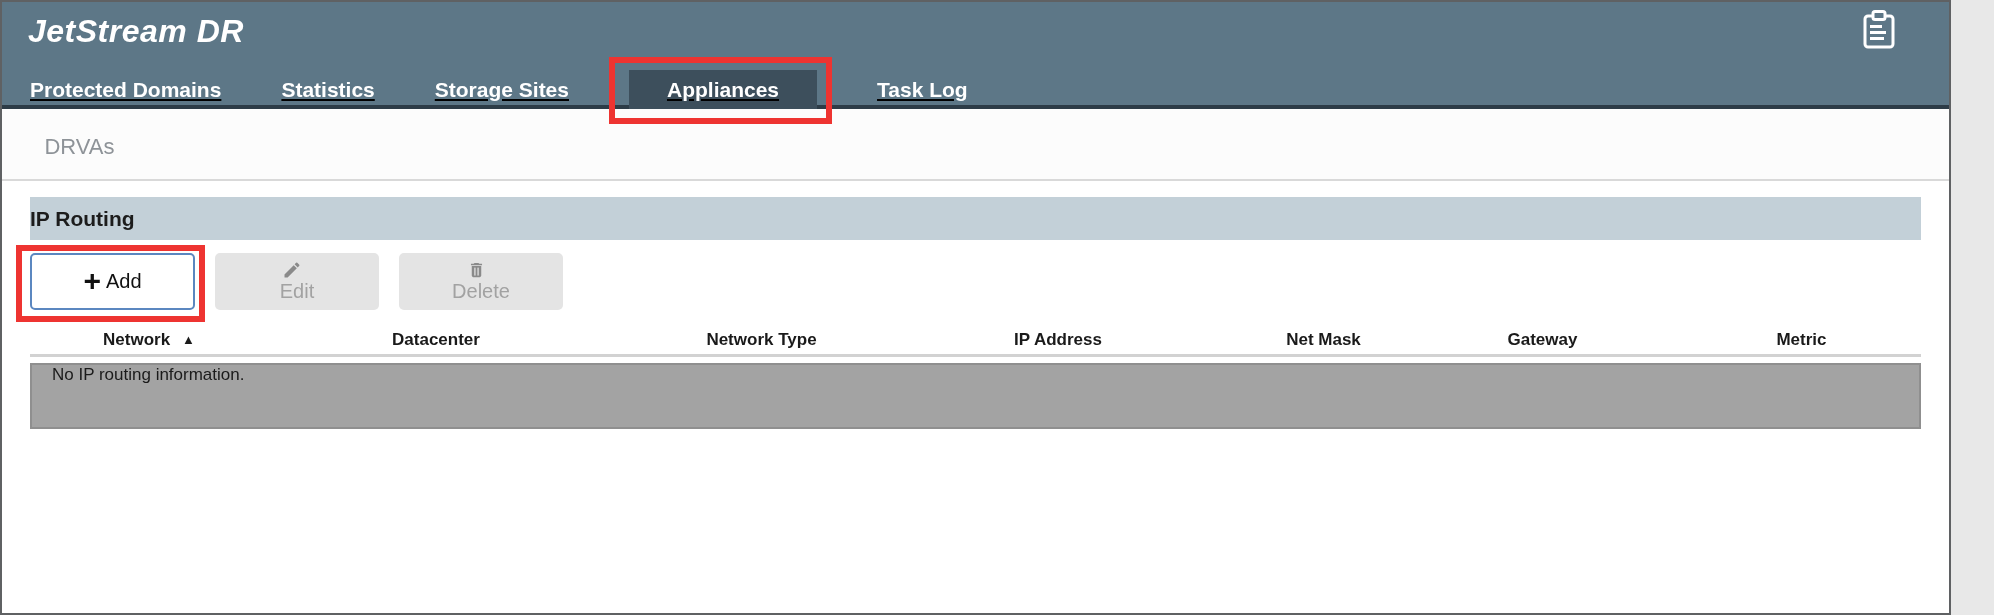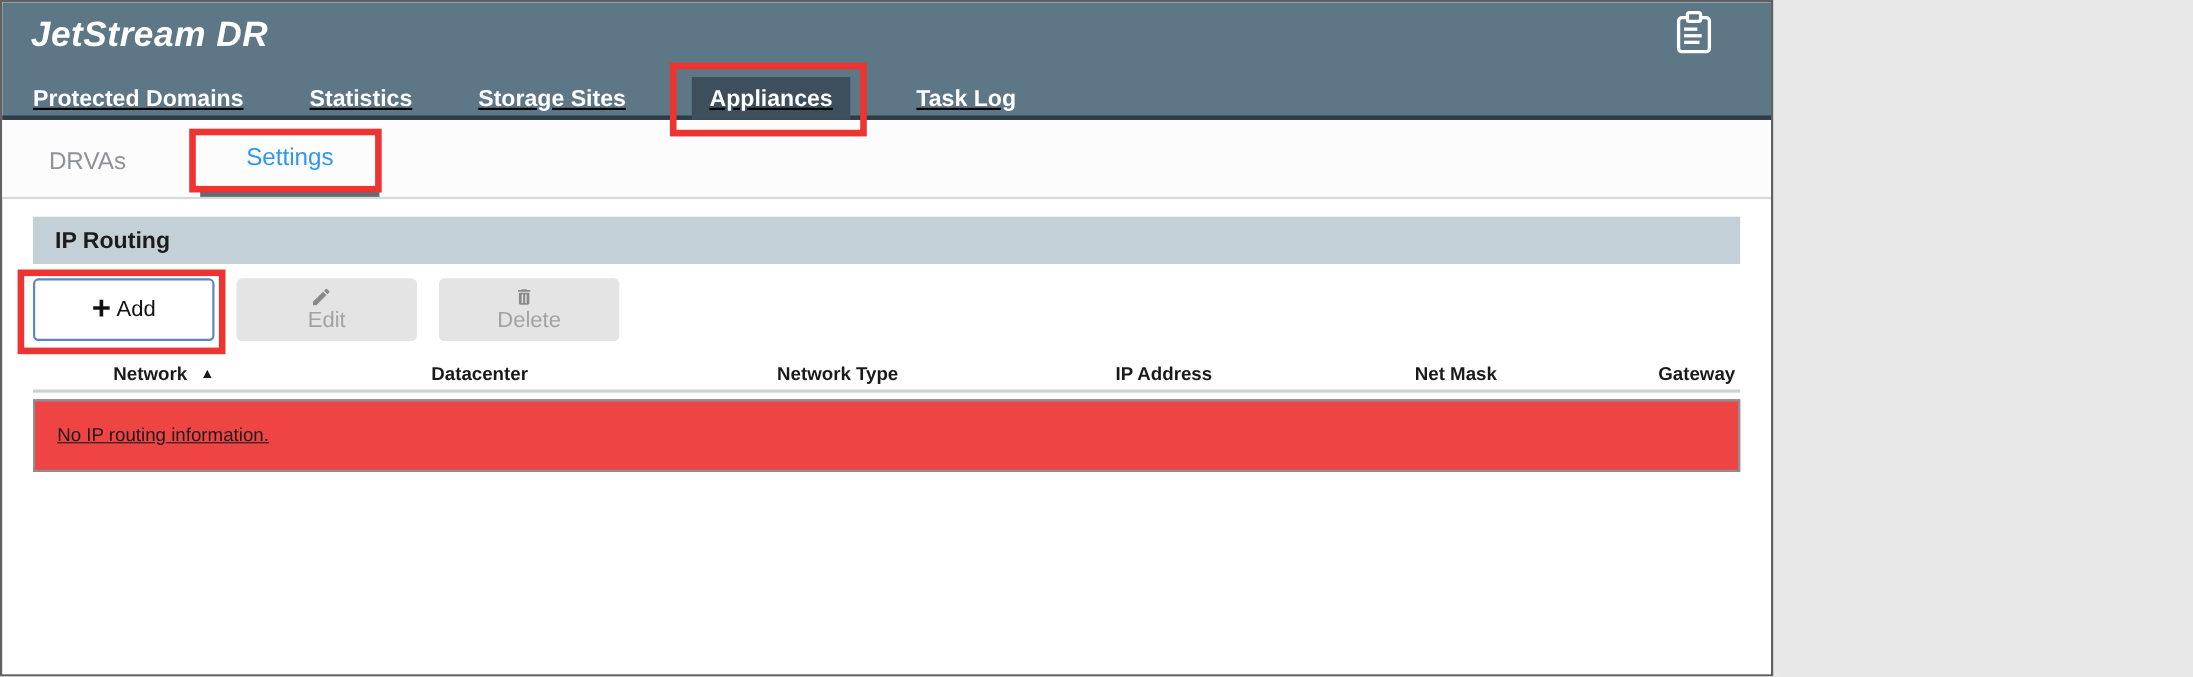--- a/index.html
+++ b/index.html
@@ -1,21 +1,21 @@
 <!DOCTYPE html>
 <html><head>
 <meta charset="utf-8">
 <style>
   * { margin: 0; padding: 0; box-sizing: border-box; }
   html, body { background: #e8e8e8; }
   body { font-family: "Liberation Sans", sans-serif; }
 
   .screen {
     position: relative;
-    width: 1612px;
+    width: 1951px;
     height: 615px;
     background: #ffffff;
     border: 2px solid #5f6163;
     overflow: hidden;
   }
 
   
   .app-header {
     position: relative;
     height: 107px;
@@ -57,21 +57,21 @@
     display: flex;
     align-items: center;
     color: #ffffff;
     font-size: 21px;
     font-weight: bold;
     white-space: nowrap;
     cursor: pointer;
   }
   .nav-item.selected {
     background: #3d4f5c;
-    padding: 0 16px;
+    padding: 0 38px;
     position: relative;
   }
 
   
   .subtab-bar {
     height: 72px;
     background: #fcfcfc;
     border-bottom: 2px solid #d9d9d9;
     display: flex;
     align-items: stretch;
@@ -95,21 +95,20 @@
     position: relative;
   }
 
   
   .content { margin: 16px 28px 0 28px; }
 
   .section-bar {
     height: 43px;
     line-height: 43px;
     background: #c3d0d8;
-    padding-left: 20px;
     font-size: 21px;
     font-weight: bold;
     color: #1c1c1c;
   }
 
   .toolbar {
     margin-top: 13px;
     display: flex;
     gap: 20px;
     height: 57px;
@@ -165,28 +164,26 @@
     align-items: center;
     justify-content: center;
     white-space: nowrap;
     cursor: pointer;
   }
   .sort-arrow { font-size: 13px; margin-left: 12px; }
 
   .empty-box {
     margin-top: 6px;
     height: 66px;
-    background: #ef4444;
+    background: #a3a3a3;
     border: 2px solid #8f8f8f;
     display: flex;
-    align-items: center;
     padding-left: 20px;
     font-size: 17px;
     color: #1b1b1b;
-    text-decoration: underline;
   }
 
   
   .hl {
     position: absolute;
     border: 6px solid #ee3431;
     pointer-events: none;
     z-index: 5;
   }
   .hl-appliances { inset: -13px -15px -15px -20px; }
@@ -227,24 +224,20 @@
       </div>
       <div class="nav-item">
         <span>Task Log</span>
       </div>
     </div>
   </div>
 
   <div class="subtab-bar">
     <div class="subtab subtab-drvas">
       <span>DRVAs</span>
-    </div>
-    <div class="subtab subtab-settings">
-      <span>Settings</span>
-      <div class="hl hl-settings"></div>
     </div>
   </div>
 
   <div class="content">
 
     <div class="section-bar">
       <span>IP Routing</span>
     </div>
 
     <div class="toolbar">

